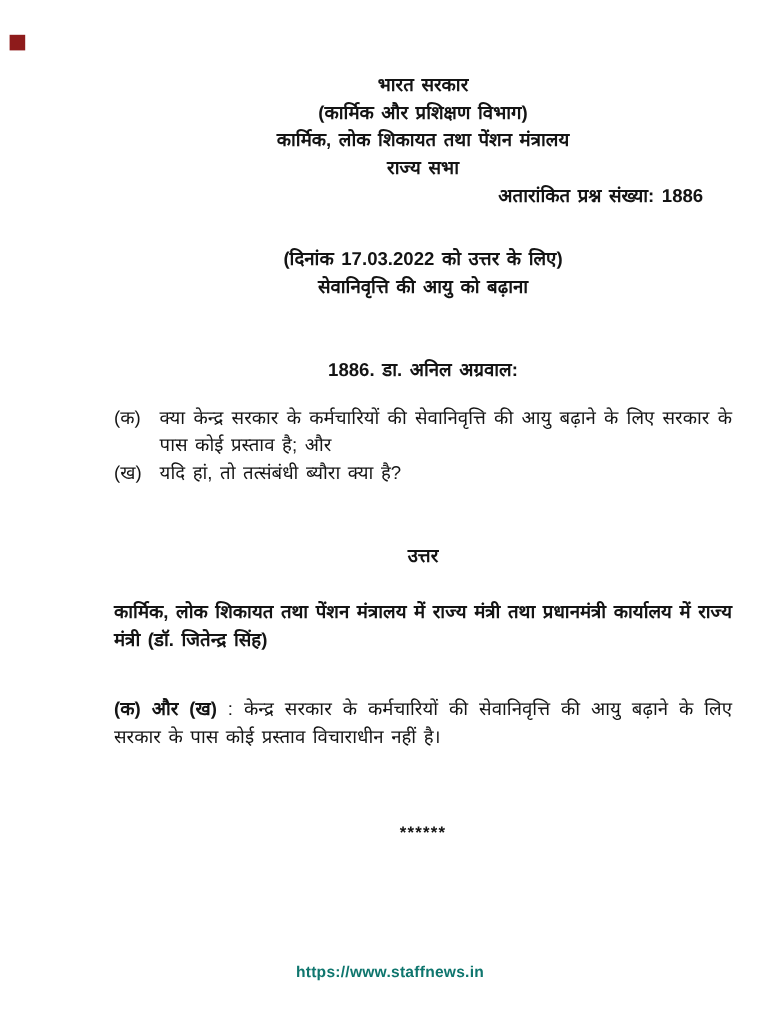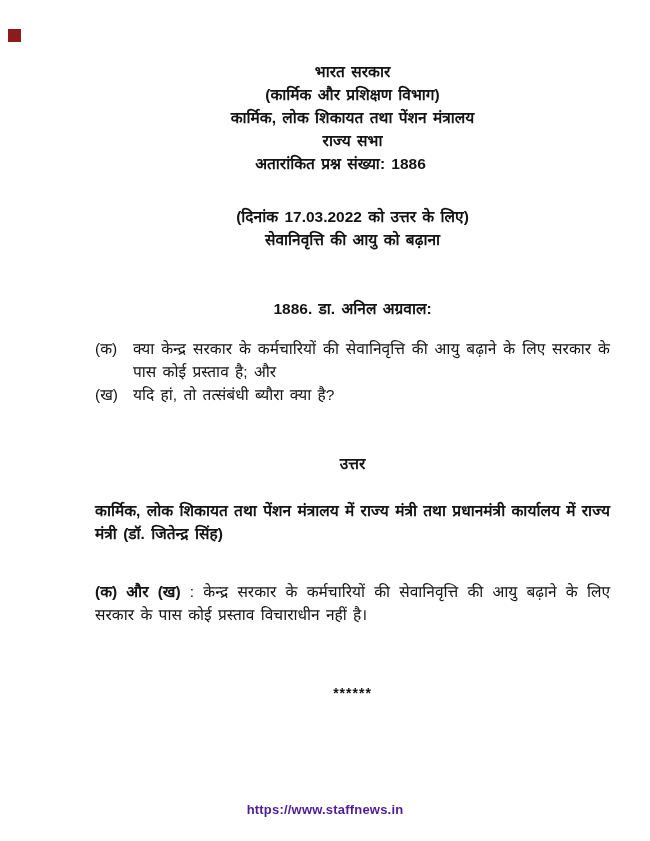--- a/index.html
+++ b/index.html
@@ -16,38 +16,38 @@
     position:absolute;left:8px;top:29px;
     width:13px;height:13px;background:#8e1b1b;
   }
   .content{
     position:absolute;left:95px;top:60px;width:515px;
     font-size:15.5px;line-height:23px;
     word-spacing:2px;
   }
   .bold{font-weight:bold;text-align:center;}
   .center{text-align:center;}
-  .right{text-align:center;padding-right:24px;}
+  .right{text-align:right;padding-right:24px;}
   .just{text-align:justify;}
   .mt-date{margin-top:30px;}
   .mt-q{margin-top:46px;}
   .q-list{margin-top:17px;}
   .q-item{display:flex;align-items:flex-start;}
   .q-label{flex:0 0 38px;}
   .q-text{flex:1;text-align:justify;}
   .intro{padding-left:38px;}
   .mt-ans{margin-top:46px;}
   .mt-attr{margin-top:24px;}
   .mt-reply{margin-top:35px;}
   .stars{margin-top:56px;text-align:center;letter-spacing:1px;font-weight:bold;font-size:14px;}
   .footer{
     position:absolute;left:0;right:0;top:802px;
     text-align:center;
     font-size:13px;font-weight:bold;
-    color:#4c1d95;letter-spacing:0.2px;
+    color:#0f766e;letter-spacing:0.2px;
   }
 </style>
 </head>
 <body>
 
 <div class="page">
 
   <div class="stamp"></div>
 
   <div class="content">

